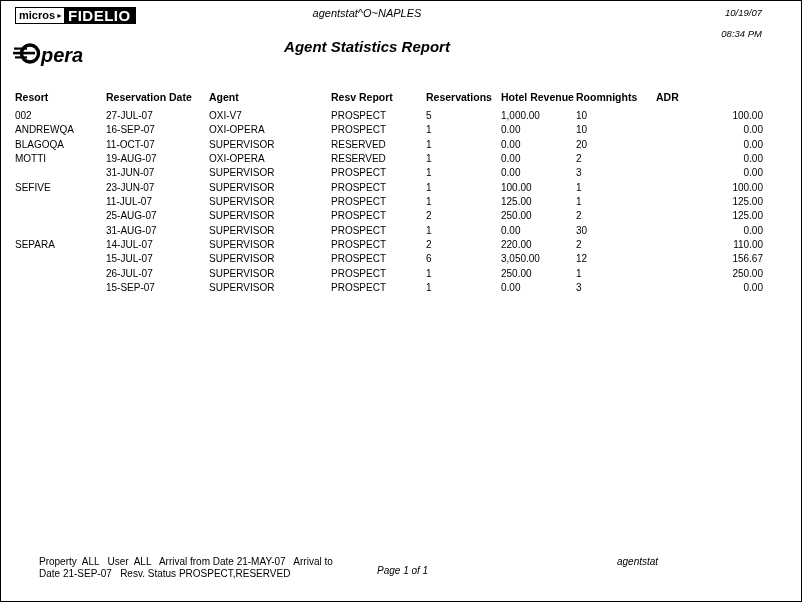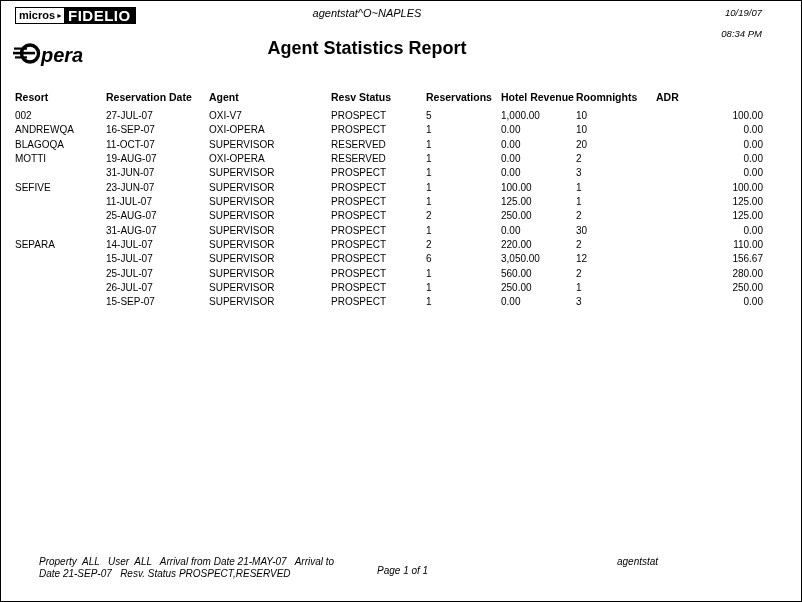--- a/index.html
+++ b/index.html
@@ -9,38 +9,38 @@
     overflow:hidden;
   }
   
   .mf-logo{position:absolute;left:14px;top:6px;display:flex;align-items:center;border:1px solid #000;height:17px;box-sizing:border-box;}
   .mf-micros{background:#fff;color:#000;font-weight:bold;font-size:11px;line-height:15px;padding:0 1px 0 3px;}
   .mf-arrow{font-size:7px;line-height:15px;color:#000;padding:0 1px 0 0;}
   .mf-fidelio{background:#000;color:#fff;font-weight:bold;font-size:15px;line-height:15px;padding:0 4px;letter-spacing:.5px;}
   .opera-logo{position:absolute;left:12px;top:39px;font-style:italic;}
   .center-head{position:absolute;left:66px;top:6px;width:600px;text-align:center;}
   .report-id{font-style:italic;font-size:11px;}
-  .report-title{font-weight:bold;font-size:18px;margin-top:19px;}
+  .report-title{font-style:italic;font-weight:bold;font-size:15px;margin-top:19px;}
   .datetime{position:absolute;right:39px;top:6px;text-align:right;font-style:italic;font-size:9.5px;}
   .datetime .time{margin-top:10px;}
   
   table.report{
     position:absolute;left:14px;top:90px;width:748px;
     border-collapse:collapse;table-layout:fixed;font-size:10px;
   }
   table.report th{font-weight:bold;text-align:left;vertical-align:top;padding:0;height:18px;white-space:nowrap;font-size:10.5px;}
   table.report td{padding:0;line-height:14.35px;white-space:nowrap;overflow:hidden;}
   .c-rev-th{text-align:left;}
   .c-rev td,td.c-rev{text-align:left;}
   th.c-nights,td.c-nights{padding-left:16px;}
   th.c-adr{padding-left:7px;}
   td.c-adr{text-align:right;}
   
   .footer-filters{
-    position:absolute;left:38px;top:555px;font-style:italic;font-size:10px;
+    position:absolute;left:38px;top:555px;font-size:10px;
     line-height:11.5px;white-space:pre;
   }
   .footer-page{position:absolute;left:376px;top:564px;font-style:italic;font-size:10px;}
   .footer-name{position:absolute;left:616px;top:555px;font-style:italic;font-size:10px;}
 </style>
 </head>
 <body>
 
 <div class="page">
 
@@ -79,21 +79,21 @@
       <col style="width:75px">
         <col style="width:75px">
         <col style="width:80px">
         <col style="width:107px">
     </colgroup>
     <thead>
       <tr>
         <th>Resort</th>
         <th>Reservation Date</th>
         <th>Agent</th>
-        <th>Resv Status</th>
+        <th>Resv Report</th>
         <th>Reservations</th>
         <th class="c-rev-th">Hotel Revenue</th>
         <th class="c-nights">Roomnights</th>
         <th class="c-adr">ADR</th>
       </tr>
     </thead>
     <tbody>
 
     <tr>
         <td>002</td>
@@ -200,30 +200,20 @@
         <td>15-JUL-07</td>
         <td>SUPERVISOR</td>
         <td>PROSPECT</td>
         <td>6</td>
         <td class="c-rev">3,050.00</td>
         <td class="c-nights">12</td>
         <td class="c-adr">156.67</td>
       </tr>
         <tr>
         <td></td>
-        <td>25-JUL-07</td>
-        <td>SUPERVISOR</td>
-        <td>PROSPECT</td>
-        <td>1</td>
-        <td class="c-rev">560.00</td>
-        <td class="c-nights">2</td>
-        <td class="c-adr">280.00</td>
-      </tr>
-        <tr>
-        <td></td>
         <td>26-JUL-07</td>
         <td>SUPERVISOR</td>
         <td>PROSPECT</td>
         <td>1</td>
         <td class="c-rev">250.00</td>
         <td class="c-nights">1</td>
         <td class="c-adr">250.00</td>
       </tr>
         <tr>
         <td></td>

